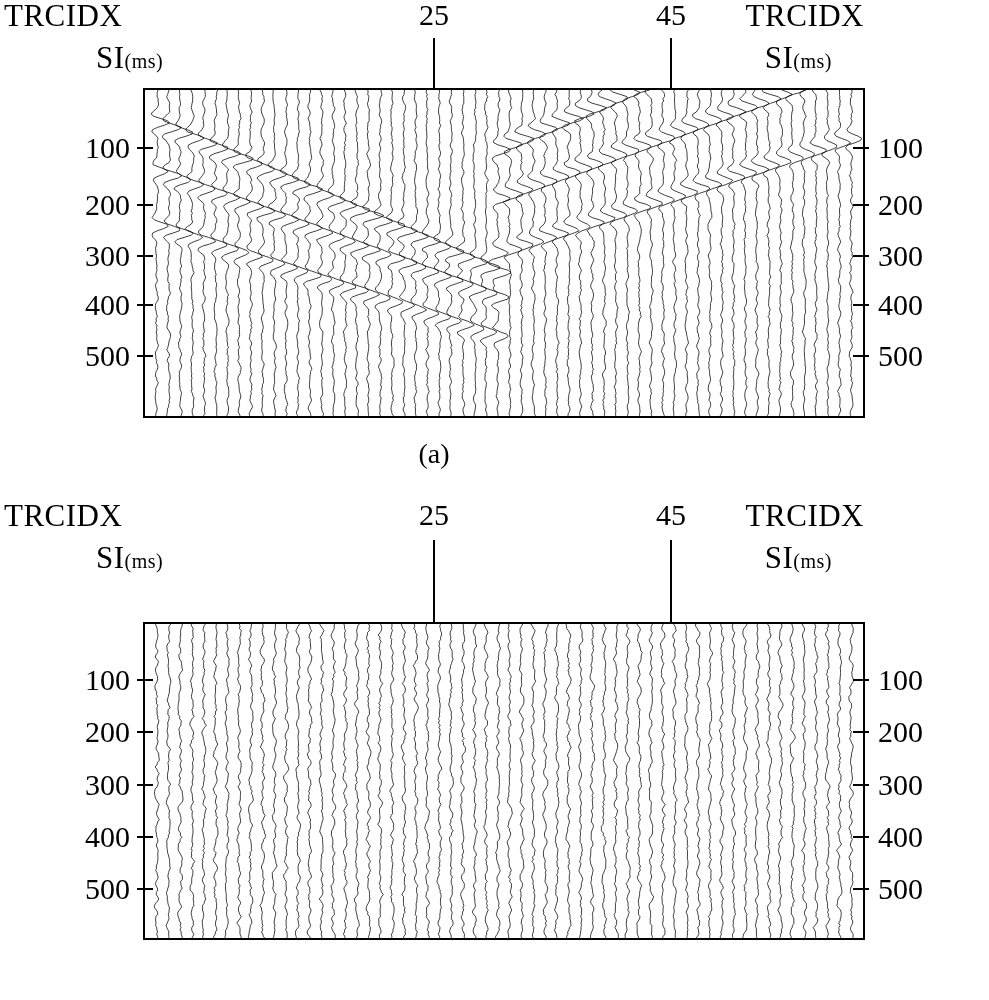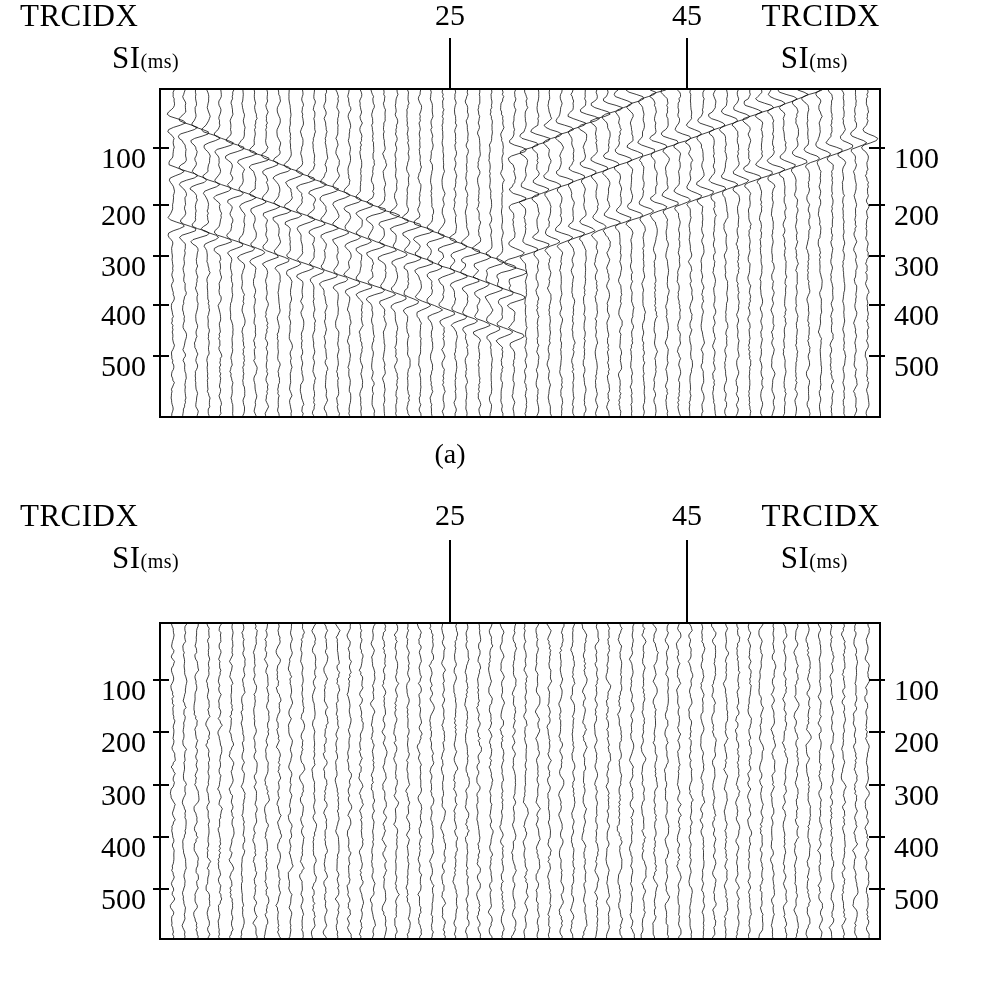--- a/index.html
+++ b/index.html
@@ -10,21 +10,21 @@
   body {
     width: 989px;
     height: 1000px;
     font-family: "Liberation Serif", serif;
     color: #000000;
     position: relative;
     overflow: hidden;
   }
   .panel {
     position: absolute;
-    left: 16px;
+    left: 0;
     width: 868px;
     text-decoration: underline;
   }
   #panel-a { top: 0; height: 490px; }
   #panel-b { top: 500px; height: 500px; }
 
   .axis-label {
     position: absolute;
     font-size: 31px;
     line-height: 31px;
@@ -62,21 +62,20 @@
     overflow: hidden;
     box-sizing: border-box;
   }
   .plot-frame svg { display: block; }
 
   .y-tick-label {
     position: absolute;
     font-size: 30px;
     line-height: 30px;
     transform: translateY(-50%);
-    margin-top: 10px;
   }
   .y-tick-left  { right: 0; text-align: right; }
   .y-tick-right { left: 0;  text-align: left; }
   .y-tick-mark {
     position: absolute;
     height: 2px;
     background: #000;
     width: 16px;
   }
   .ytl-wrap { position: absolute; width: 110px; }

